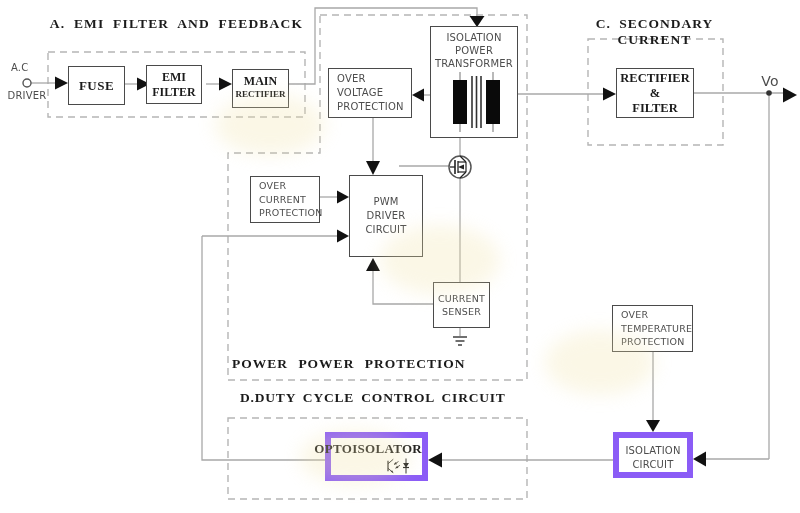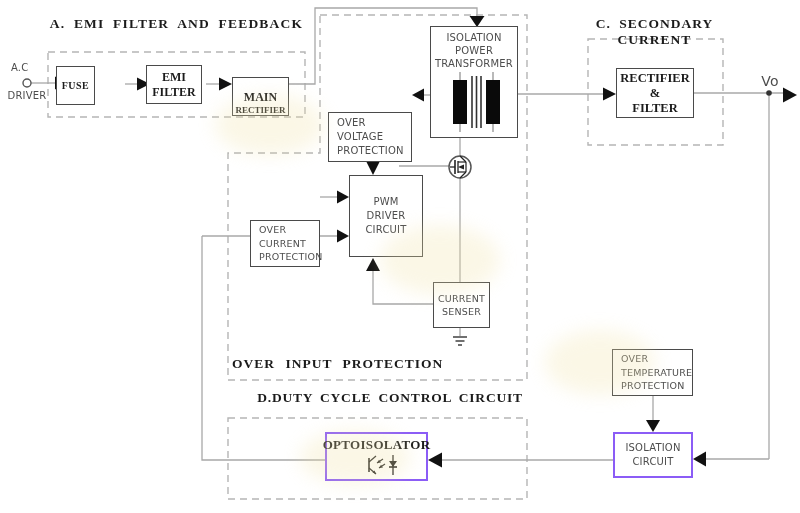--- a/index.html
+++ b/index.html
@@ -2,26 +2,26 @@
 <html><head>
 <meta charset="utf-8">
 <style>
   html,body{margin:0;padding:0;background:#fff;}
   #stage{position:relative;width:800px;height:513px;background:#ffffff;overflow:hidden;
          font-family:"Liberation Sans",sans-serif;}
   #wires{position:absolute;left:0;top:0;z-index:1;}
   .abs{position:absolute;box-sizing:border-box;z-index:2;}
   .blk{background:#fff;border:1.7px solid #4a4a4a;display:flex;align-items:center;
        justify-content:center;text-align:center;}
-  .blk-dark{border:2px solid #8b5cf6;}
+  .blk-dark{border:6px solid #8b5cf6;align-items:flex-end;}
   .cad{font-family:"DejaVu Sans",sans-serif;color:#4d4d4d;font-size:10px;
        letter-spacing:.2px;line-height:1.42;}
   .serif{font-family:"Liberation Serif","DejaVu Serif",serif;font-weight:bold;color:#1b1b1b;}
   .pre{white-space:pre-line;}
-  .left-text{justify-content:flex-start;text-align:left;padding-left:8px;margin-top:44px;}
+  .left-text{justify-content:flex-start;text-align:left;padding-left:8px;}
   .col{flex-direction:column;justify-content:flex-start;}
   .title{font-size:13.5px;letter-spacing:1.2px;word-spacing:4px;text-align:center;}
   .wm{position:absolute;z-index:3;background:#f1e3a8;opacity:.28;border-radius:50%;
       filter:blur(9px);pointer-events:none;}
 </style>
 </head>
 <body>
 
 <div id="stage">
 
@@ -98,31 +98,31 @@
     </g>
   </svg>
 
   <div class="wm" style="left:215px;top:95px;width:110px;height:60px"></div>
   <div class="wm" style="left:380px;top:225px;width:120px;height:70px"></div>
   <div class="wm" style="left:545px;top:330px;width:110px;height:65px"></div>
   <div class="wm" style="left:300px;top:430px;width:110px;height:55px"></div>
 
   <div class="abs serif title" style="left:48px;top:16px;width:257px">A. EMI FILTER AND FEEDBACK</div>
   <div class="abs serif title" style="left:572px;top:16px;width:165px;letter-spacing:1px">C. SECONDARY CURRENT</div>
-  <div class="abs serif" style="left:232px;top:356px;font-size:13.5px;letter-spacing:1px;word-spacing:6px">OVER INPUT  PROTECTION</div>
-  <div class="abs serif" style="left:240px;top:390px;width:300px;text-align:center;font-size:13.5px;letter-spacing:.8px;word-spacing:3px">D.DUTY CYCLE CONTROL CIRCUIT</div>
+  <div class="abs serif" style="left:232px;top:356px;font-size:13.5px;letter-spacing:1px;word-spacing:6px">POWER POWER  PROTECTION</div>
+  <div class="abs serif" style="left:240px;top:390px;width:300px;text-align:left;font-size:13.5px;letter-spacing:.8px;word-spacing:3px">D.DUTY CYCLE CONTROL CIRCUIT</div>
 
   <div class="abs cad" style="left:11px;top:61px;width:32px;text-align:left">A.C</div>
   <div class="abs cad" style="left:7px;top:89px;width:40px;text-align:center">DRIVER</div>
   <div class="abs cad" style="left:756px;top:72px;width:28px;text-align:center;font-size:14px">Vo</div>
 
-  <div class="abs blk serif" style="left:56px;top:66px;width:39px;height:39px;font-size:10px;letter-spacing:.5px">FUSE</div>
+  <div class="abs blk serif" style="left:68px;top:66px;width:57px;height:39px;font-size:13px;letter-spacing:.5px">FUSE</div>
   <div class="abs blk serif pre" style="left:146px;top:65px;width:56px;height:39px;font-size:12px;line-height:1.2">EMI
 FILTER</div>
-  <div class="abs blk col" style="left:232px;top:77px;width:57px;height:39px;padding-top:12px">
+  <div class="abs blk col" style="left:232px;top:69px;width:57px;height:39px;padding-top:4px">
     <span class="serif" style="font-size:12px">MAIN</span>
     <span class="serif" style="font-size:9px">RECTIFIER</span>
   </div>
 
   <div class="abs blk col" style="left:430px;top:26px;width:88px;height:112px;padding-top:4px">
     <span class="cad pre" style="text-align:center;line-height:1.3">ISOLATION
 POWER
 TRANSFORMER</span>
     <svg width="84" height="64" viewBox="0 0 84 64">
       <line x1="28" y1="2" x2="28" y2="10" stroke="#8a8a8a" stroke-width="1.2"></line>

